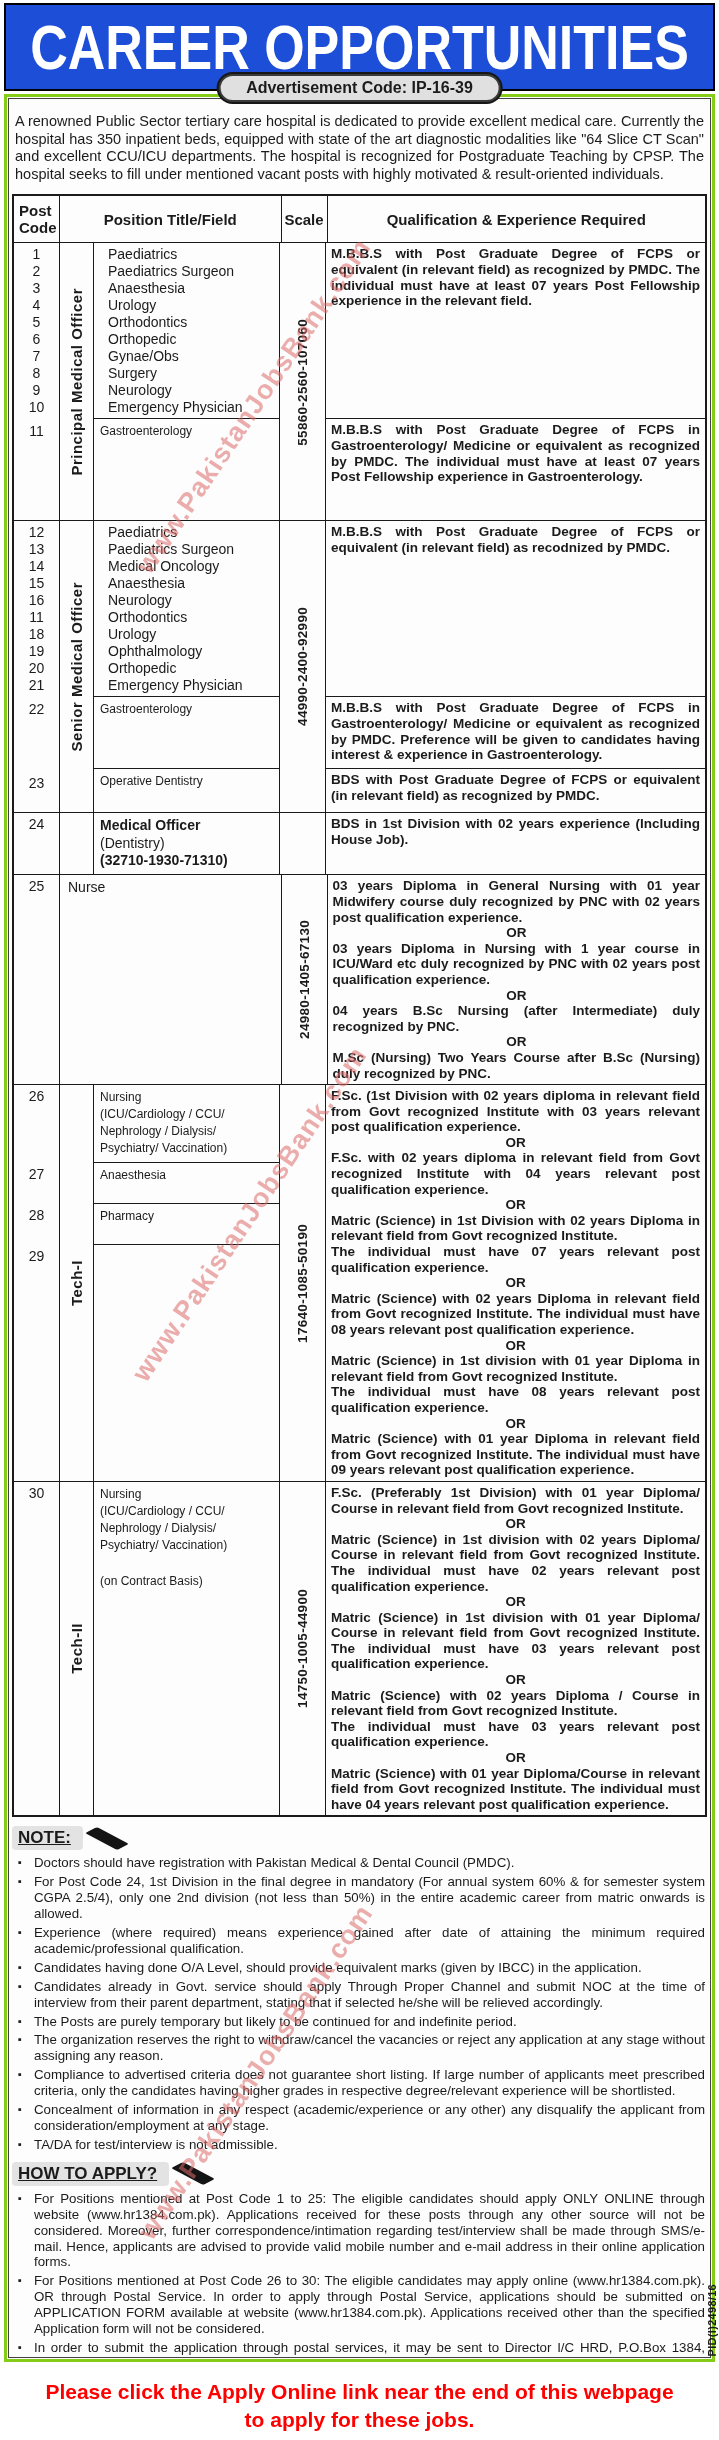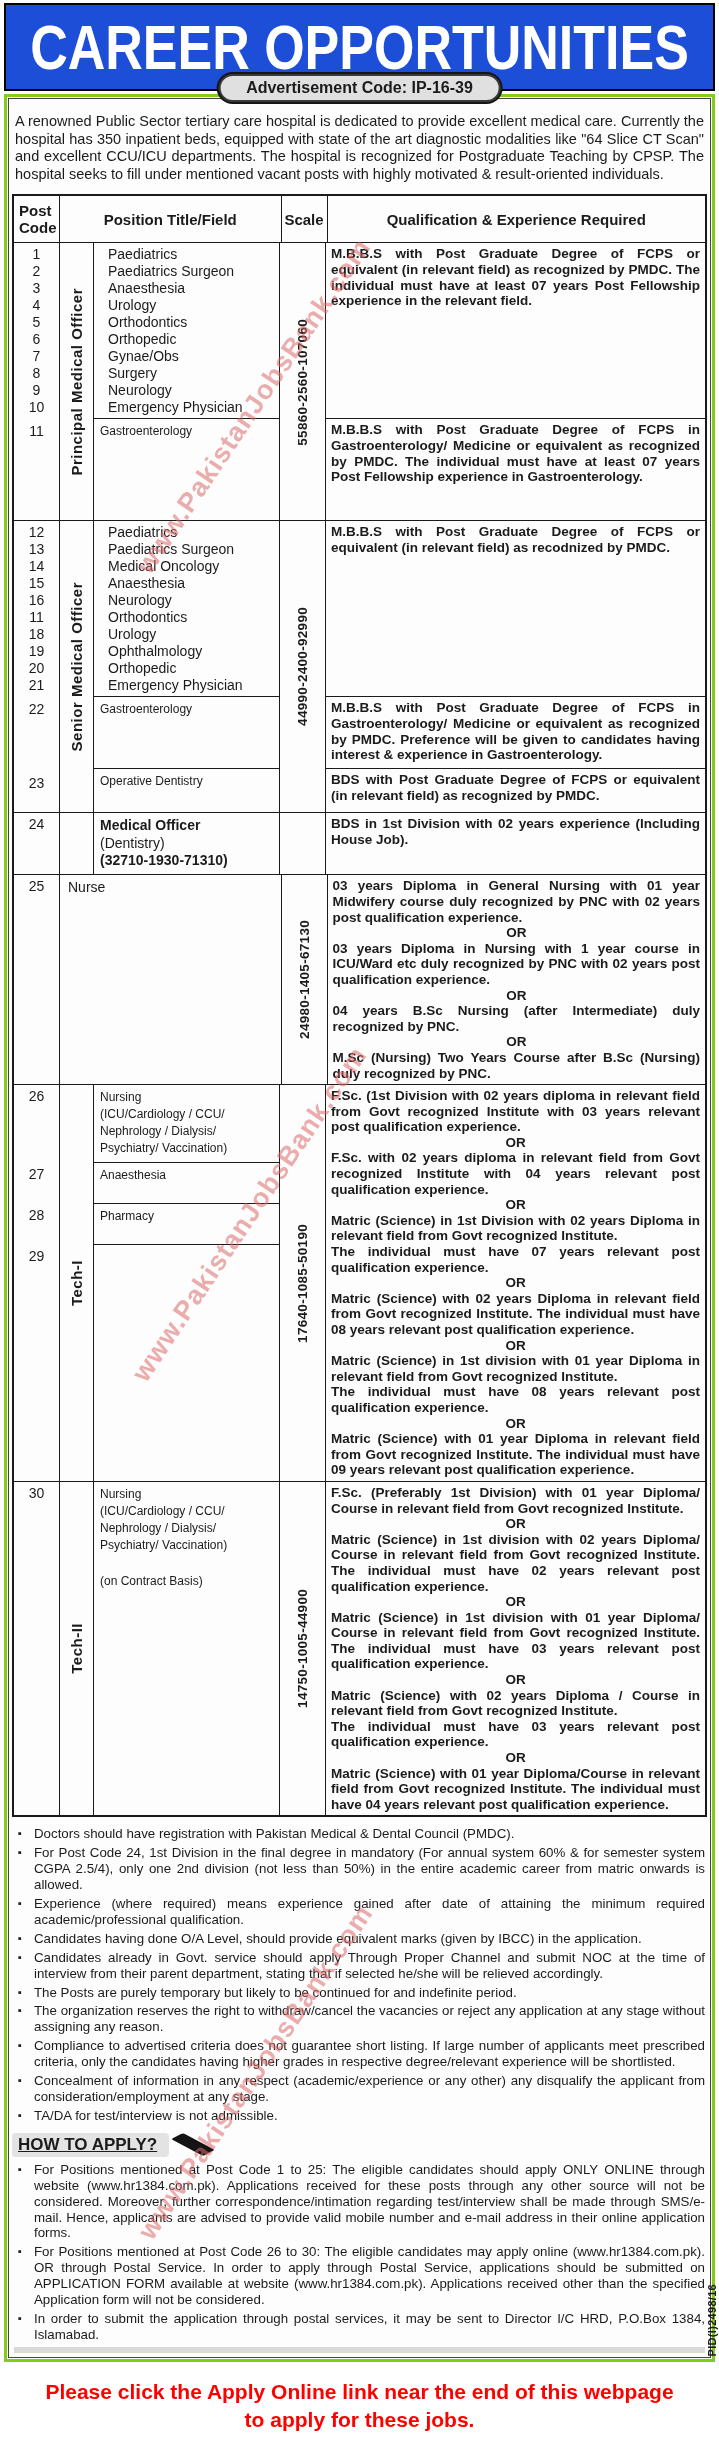--- a/index.html
+++ b/index.html
@@ -302,20 +302,24 @@
           <div class="qtext">Matric (Science) with 02 years Diploma / Course in relevant field from Govt recognized Institute.
 The individual must have 03 years relevant post qualification experience.</div>
           <div class="or">OR</div>
           <div class="qtext">Matric (Science) with 01 year Diploma/Course in relevant field from Govt recognized Institute. The individual must have 04 years relevant post qualification experience.</div>
         </div>
       </div>
 
     </div>
 
     <div class="sec">
+      <div class="sec-head">
+        <span class="head-pill">NOTE:</span>
+        <span class="ribbon"></span>
+      </div>
       <div class="bullets">
         <div class="bullet-item">
             <span class="sq">▪</span>
             <span class="btext">Doctors should have registration with Pakistan Medical &amp; Dental Council (PMDC).</span>
           </div>
         <div class="bullet-item">
             <span class="sq">▪</span>
             <span class="btext">For Post Code 24, 1st Division in the final degree in mandatory (For annual system 60% &amp; for semester system CGPA 2.5/4), only one 2nd division (not less than 50%) in the entire academic career from matric onwards is allowed.</span>
           </div>
         <div class="bullet-item">

